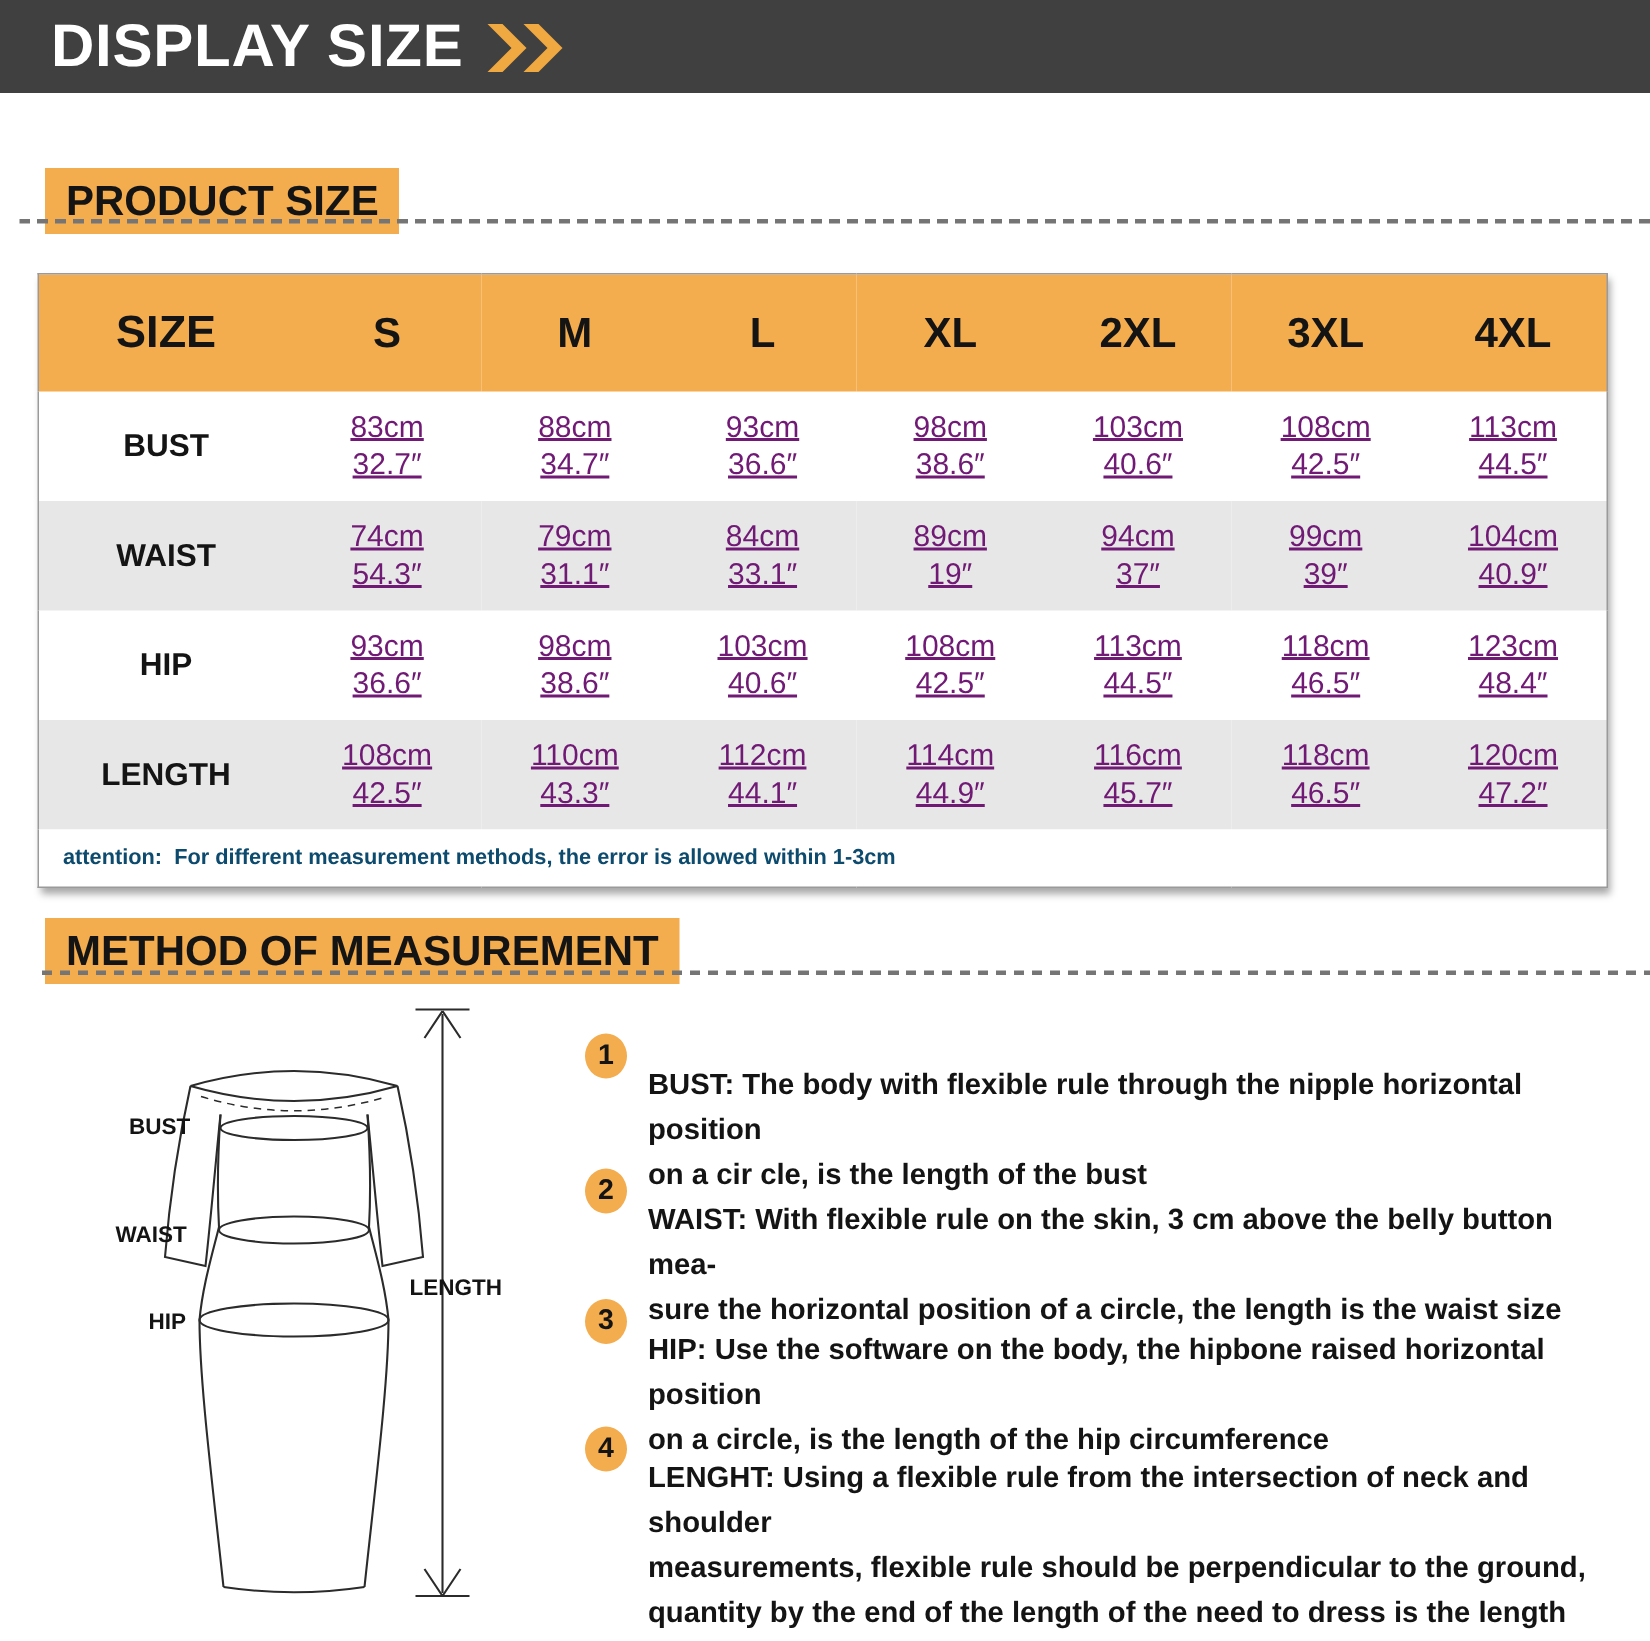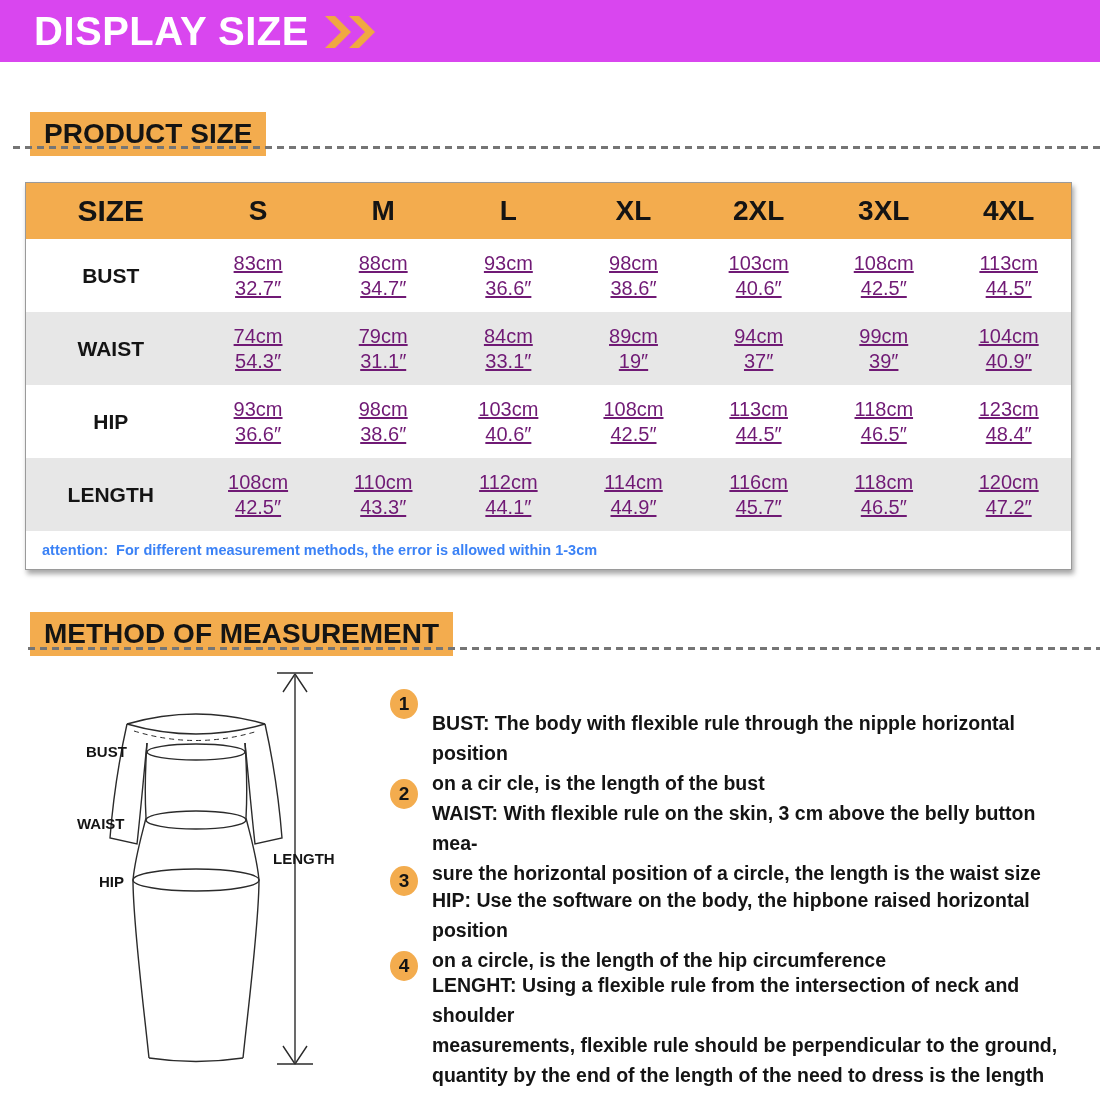--- a/index.html
+++ b/index.html
@@ -2,21 +2,21 @@
 <html><head>
 <meta charset="utf-8">
 <style>
   html,body{margin:0;padding:0;background:#ffffff;}
   .page{
     position:relative;width:1100px;height:1094px;overflow:hidden;background:#fff;
     font-family:"Liberation Sans","DejaVu Sans",sans-serif;color:#111;
   }
   
   .banner{
-    position:absolute;top:0;left:0;width:1100px;height:62px;background:#d946ef;
+    position:absolute;top:0;left:0;width:1100px;height:62px;background:#404040;
     display:flex;align-items:center;padding-left:34px;box-sizing:border-box;
   }
   .banner-title{
     color:#ffffff;font-size:40px;font-weight:700;letter-spacing:.5px;margin:0 14px 0 0;line-height:1;
   }
   .chevrons{display:block;margin-top:2px;}
   
   .section-label{
     position:absolute;left:30px;background:#f3ac4e;color:#141414;
     font-size:28px;font-weight:700;padding:5px 14px;line-height:1.2;white-space:nowrap;
@@ -32,31 +32,31 @@
   .d2{top:647px;left:28px;width:1072px;}
   
   table.size-table{
     position:absolute;top:182px;left:25px;width:1047px;
     border-collapse:collapse;table-layout:fixed;text-align:center;
     border:1px solid #9a9a9a;box-shadow:2px 4px 5px rgba(0,0,0,.35);
     background:#fff;
   }
   col.c0{width:170px;}
   thead th{
-    background:#f3ac4e;height:50px;font-size:28px;font-weight:700;color:#141414;padding:3px;
+    background:#f3ac4e;height:50px;font-size:28px;font-weight:700;color:#141414;padding:14px;
   }
   thead th.first{font-size:30px;}
   tbody tr{height:73px;}
   tbody tr:nth-child(even){background:#e7e7e7;}
   tbody th{font-size:21px;font-weight:700;color:#141414;}
   tbody td{font-size:20px;line-height:1.25;color:#701a75;padding:0;text-decoration:underline;}
   .cm,.in{display:block;}
   tfoot td{
     height:36px;text-align:left;padding-left:16px;font-size:14.5px;font-weight:700;
-    background:#fff;white-space:pre;color:#3b82f6;
+    background:#fff;white-space:pre;color:#0c4a6e;
   }
   
   .diagram{position:absolute;top:660px;left:30px;}
   .diag-label{position:absolute;font-size:15px;font-weight:700;color:#141414;}
   .lbl-bust{top:743px;left:86px;}
   .lbl-waist{top:815px;left:77px;}
   .lbl-hip{top:873px;left:99px;}
   .lbl-length{top:850px;left:273px;}
   
   .step{position:absolute;left:390px;display:flex;align-items:flex-start;}

